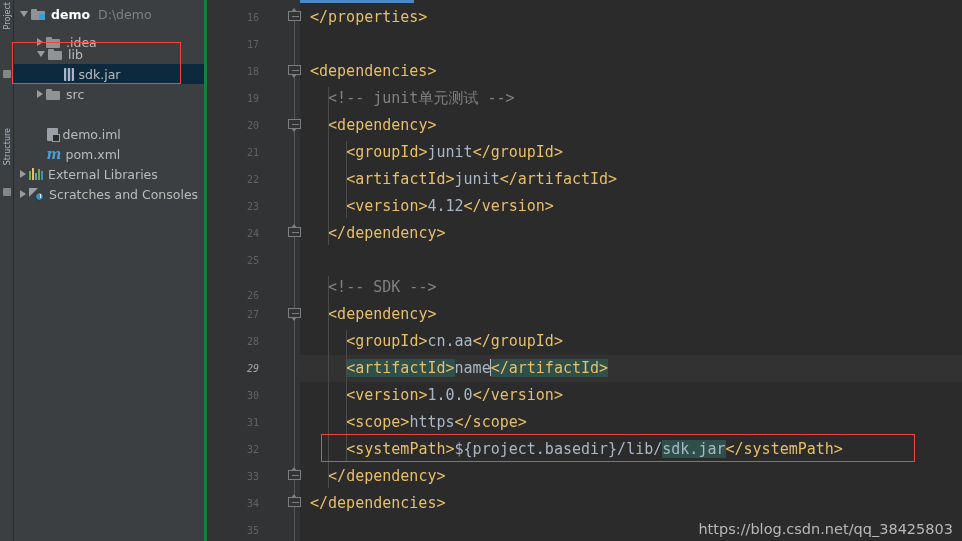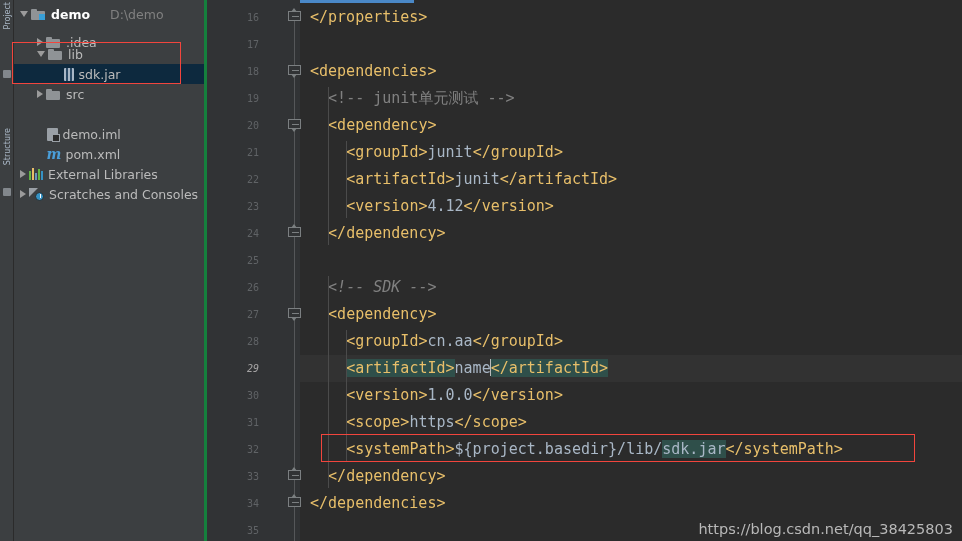--- a/index.html
+++ b/index.html
@@ -79,21 +79,21 @@
   }
   .arrow.open {
     border-left: 4.5px solid transparent;
     border-right: 4.5px solid transparent;
     border-top: 6.5px solid #9b9b9b;
   }
   .arrow.none { width: 6.5px; height: 9px; }
   .ico { flex: 0 0 auto; margin-right: 5px; display:inline-block; }
   .lbl { color: #bbbbbb; }
   .lbl.bold { font-weight: bold; color: #ffffff; }
-  .sublbl { color: #808080; margin-left: 20px; }
+  .sublbl { color: #808080; margin-left: 8px; }
 
   
   .folder {
     width: 15px; height: 12px;
     position: relative;
   }
   .folder::before {
     content: ""; position: absolute;
     left: 0; top: 1px; width: 6px; height: 3px;
     background: #8f9396; border-radius: 1px 1px 0 0;
@@ -385,21 +385,21 @@
           <div class="lineno" style="top: 4px;">16</div>
           <div class="lineno" style="top: 31px;">17</div>
           <div class="lineno" style="top: 58px;">18</div>
           <div class="lineno" style="top: 85px;">19</div>
           <div class="lineno" style="top: 112px;">20</div>
           <div class="lineno" style="top: 139px; margin-left: 22px;">21</div>
           <div class="lineno" style="top: 166px;">22</div>
           <div class="lineno" style="top: 193px;">23</div>
           <div class="lineno" style="top: 220px;">24</div>
           <div class="lineno" style="top: 247px;">25</div>
-          <div class="lineno" style="top: 274px;">26</div>
+          <div class="lineno" style="top: 282px;">26</div>
           <div class="lineno" style="top: 301px;">27</div>
           <div class="lineno" style="top: 328px;">28</div>
           <div class="lineno active" style="top: 355px;">29</div>
           <div class="lineno" style="top: 382px;">30</div>
           <div class="lineno" style="top: 409px;">31</div>
           <div class="lineno" style="top: 436px;">32</div>
           <div class="lineno" style="top: 463px;">33</div>
           <div class="lineno" style="top: 490px;">34</div>
           <div class="lineno" style="top: 517px;">35</div>
         </div>
@@ -439,21 +439,21 @@
         <div class="cline" style="top: 4px;"><span style="display:inline-block;width:10px"></span><span class="t">&lt;/properties&gt;</span></div>
         <div class="cline" style="top: 31px;"><span style="display:inline-block;width:10px"></span></div>
         <div class="cline" style="top: 58px;"><span style="display:inline-block;width:10px"></span><span class="t">&lt;dependencies&gt;</span></div>
         <div class="cline" style="top: 85px;"><span style="display:inline-block;width:28.1px"></span><span class="cm">&lt;!-- junit单元测试 --&gt;</span></div>
         <div class="cline" style="top: 112px;"><span style="display:inline-block;width:28.1px"></span><span class="t">&lt;dependency&gt;</span></div>
         <div class="cline" style="top: 139px;"><span style="display:inline-block;width:46.2px"></span><span class="t">&lt;groupId&gt;</span><span class="txt">junit</span><span class="t">&lt;/groupId&gt;</span></div>
         <div class="cline" style="top: 166px;"><span style="display:inline-block;width:46.2px"></span><span class="t">&lt;artifactId&gt;</span><span class="txt">junit</span><span class="t">&lt;/artifactId&gt;</span></div>
         <div class="cline" style="top: 193px;"><span style="display:inline-block;width:46.2px"></span><span class="t">&lt;version&gt;</span><span class="txt">4.12</span><span class="t">&lt;/version&gt;</span></div>
         <div class="cline" style="top: 220px;"><span style="display:inline-block;width:28.1px"></span><span class="t">&lt;/dependency&gt;</span></div>
         <div class="cline" style="top: 247px;"><span style="display:inline-block;width:10px"></span></div>
-        <div class="cline" style="top: 274px; font-style: italic;"><span style="display:inline-block;width:28.1px"></span><span class="cm">&lt;!-- SDK --&gt;</span></div>
+        <div class="cline" style="top: 274px;"><span style="display:inline-block;width:28.1px"></span><span class="cm">&lt;!-- SDK --&gt;</span></div>
         <div class="cline" style="top: 301px;"><span style="display:inline-block;width:28.1px"></span><span class="t">&lt;dependency&gt;</span></div>
         <div class="cline" style="top: 328px;"><span style="display:inline-block;width:46.2px"></span><span class="t">&lt;groupId&gt;</span><span class="txt">cn.aa</span><span class="t">&lt;/groupId&gt;</span></div>
         <div class="cline current" style="top: 355px;"><span style="display:inline-block;width:46.2px"></span><span class="t hl">&lt;artifactId&gt;</span><span class="txt">name</span><span class="cursor"></span><span class="t hl">&lt;/artifactId&gt;</span></div>
         <div class="cline" style="top: 382px;"><span style="display:inline-block;width:46.2px"></span><span class="t">&lt;version&gt;</span><span class="txt">1.0.0</span><span class="t">&lt;/version&gt;</span></div>
         <div class="cline" style="top: 409px;"><span style="display:inline-block;width:46.2px"></span><span class="t">&lt;scope&gt;</span><span class="txt">https</span><span class="t">&lt;/scope&gt;</span></div>
         <div class="cline" style="top: 436px;"><span style="display:inline-block;width:46.2px"></span><span class="t">&lt;systemPath&gt;</span><span class="txt">${project.basedir}/lib/</span><span class="txt hl">sdk.jar</span><span class="t">&lt;/systemPath&gt;</span></div>
         <div class="cline" style="top: 463px;"><span style="display:inline-block;width:28.1px"></span><span class="t">&lt;/dependency&gt;</span></div>
         <div class="cline" style="top: 490px;"><span style="display:inline-block;width:10px"></span><span class="t">&lt;/dependencies&gt;</span></div>
         <div class="cline" style="top: 517px;"><span style="display:inline-block;width:10px"></span></div>
         <div class="indent" style="left: 28.1px; top: 87px; height: 158px;"></div>

